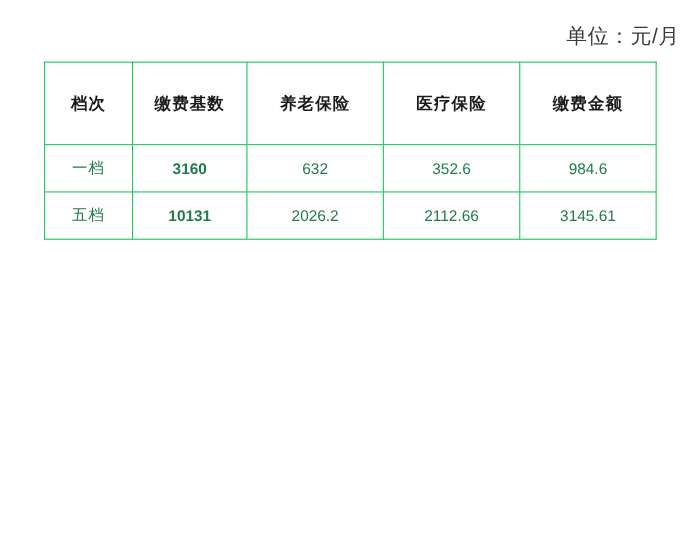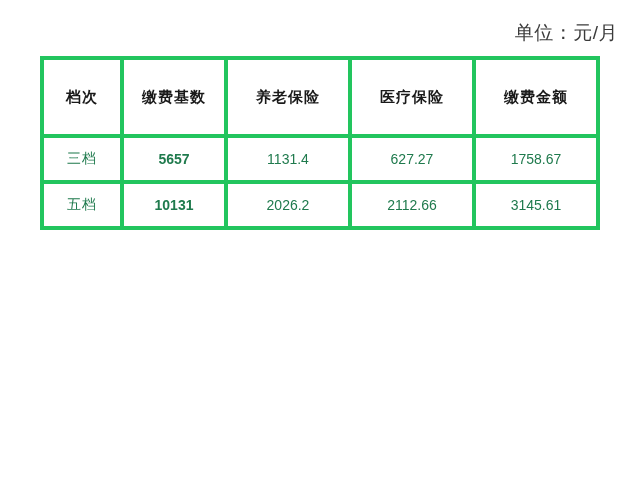--- a/index.html
+++ b/index.html
@@ -28,21 +28,21 @@
     top: 56px;
     width: 556px;
   }
   table.rate-table {
     border-collapse: collapse;
     width: 556px;
     table-layout: fixed;
   }
   table.rate-table th,
   table.rate-table td {
-    border: 4px solid #22c55e;
+    border: 1px solid #22c55e;
     text-align: center;
     vertical-align: middle;
     padding: 0;
   }
   table.rate-table thead th {
     height: 74px;
     font-size: 15px;
     font-weight: bold;
     color: #1a1a1a;
     letter-spacing: 1px;
@@ -87,25 +87,25 @@
       <tr>
         <th>档次</th>
         <th>缴费基数</th>
         <th>养老保险</th>
         <th>医疗保险</th>
         <th>缴费金额</th>
       </tr>
     </thead>
     <tbody>
       <tr>
-        <td class="level-cell">三档</td>
-        <td class="num-cell">5657</td>
-        <td class="val-cell">1131.4</td>
-        <td class="val-cell">627.27</td>
-        <td class="val-cell">1758.67</td>
+        <td class="level-cell">一档</td>
+        <td class="num-cell">3160</td>
+        <td class="val-cell">632</td>
+        <td class="val-cell">352.6</td>
+        <td class="val-cell">984.6</td>
       </tr>
       <tr>
         <td class="level-cell">五档</td>
         <td class="num-cell">10131</td>
         <td class="val-cell">2026.2</td>
         <td class="val-cell">2112.66</td>
         <td class="val-cell">3145.61</td>
       </tr>
     </tbody>
   </table>

